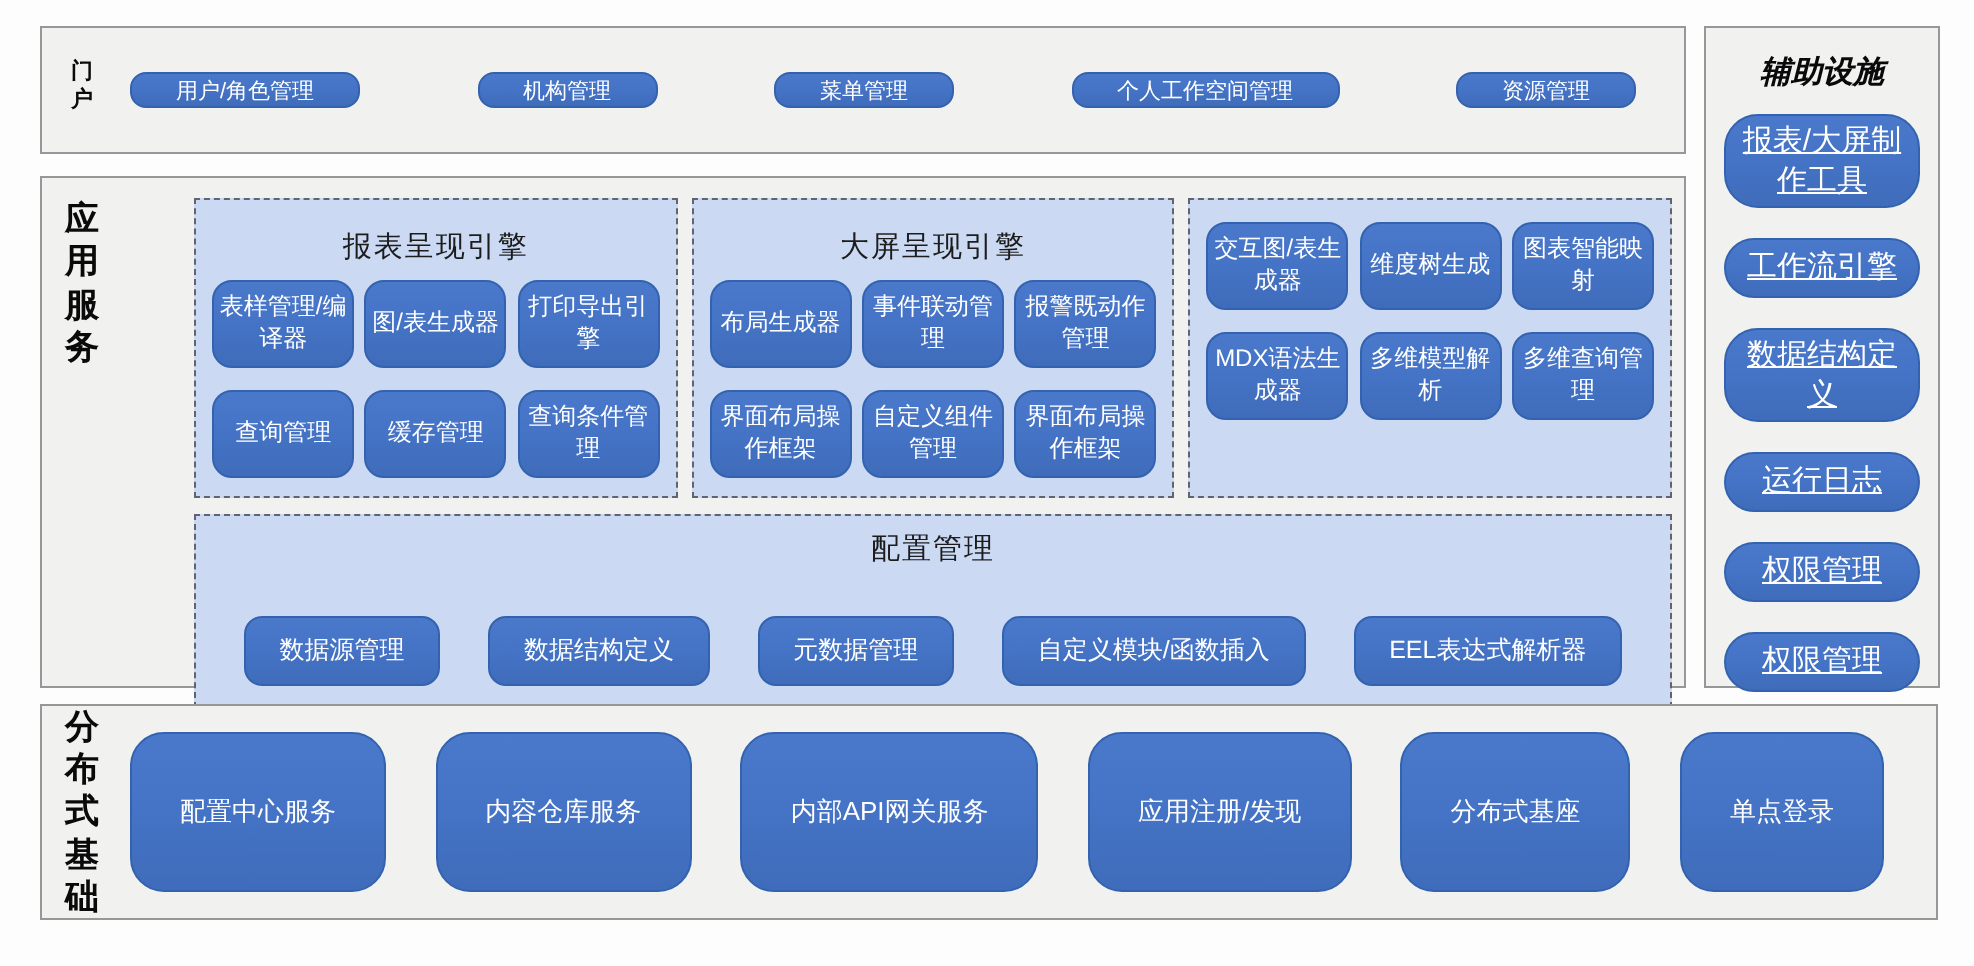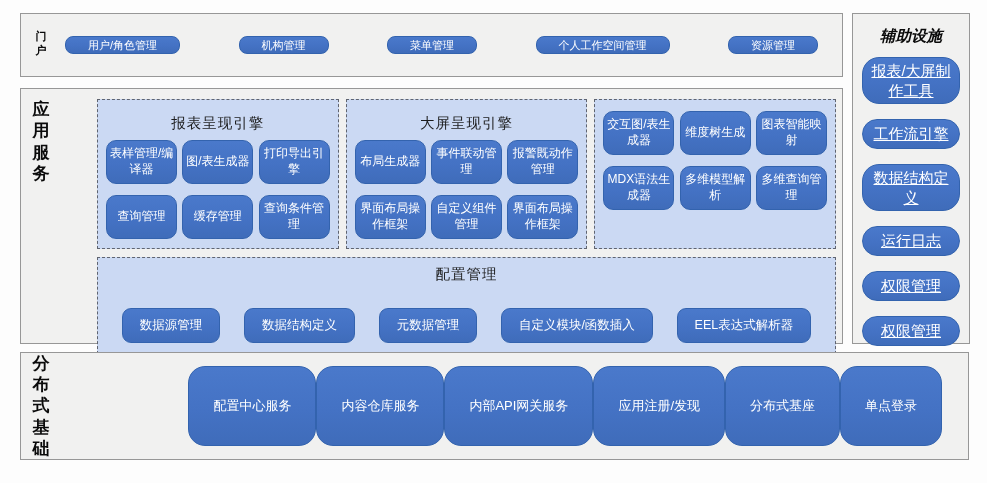--- a/index.html
+++ b/index.html
@@ -31,21 +31,21 @@
   .engine-panel{flex:1;}
   .panel-title{text-align:center;font-size:14.5px;color:#1c1c1c;padding:3px 0 7px;letter-spacing:1px;}
   .panel-grid{display:flex;flex-wrap:wrap;justify-content:space-between;row-gap:11px;}
   .panel-grid .btn{width:31.8%;height:44px;border-radius:10px;font-size:12px;line-height:1.3;padding:2px 1px;}
 
   .config-panel{flex:0 0 auto;padding:4px 10px 10px;}
   .config-row{display:flex;justify-content:space-evenly;align-items:center;gap:10px;padding-top:4px;}
   .config-row .btn{height:35px;border-radius:9px;font-size:12.5px;padding:0 17px;white-space:nowrap;margin-top:13px;}
 
   
-  .dist-row{flex:1;display:flex;justify-content:flex-end;align-items:center;}
+  .dist-row{flex:1;display:flex;justify-content:space-between;align-items:center;}
   .dist-row .btn{height:80px;border-radius:17px;font-size:13px;padding:0 24px;white-space:nowrap;}
 
   
   .aux-title{text-align:center;font-weight:bold;font-size:15.5px;color:#0a0a0a;padding:4px 0 10px;font-style:italic;}
   .aux-list{display:flex;flex-direction:column;gap:15px;}
   .aux-list .btn{width:100%;min-height:30px;border-radius:17px;font-size:15px;line-height:1.3;padding:3px 4px;text-decoration:underline;}
 </style>
 </head>
 <body>
 

